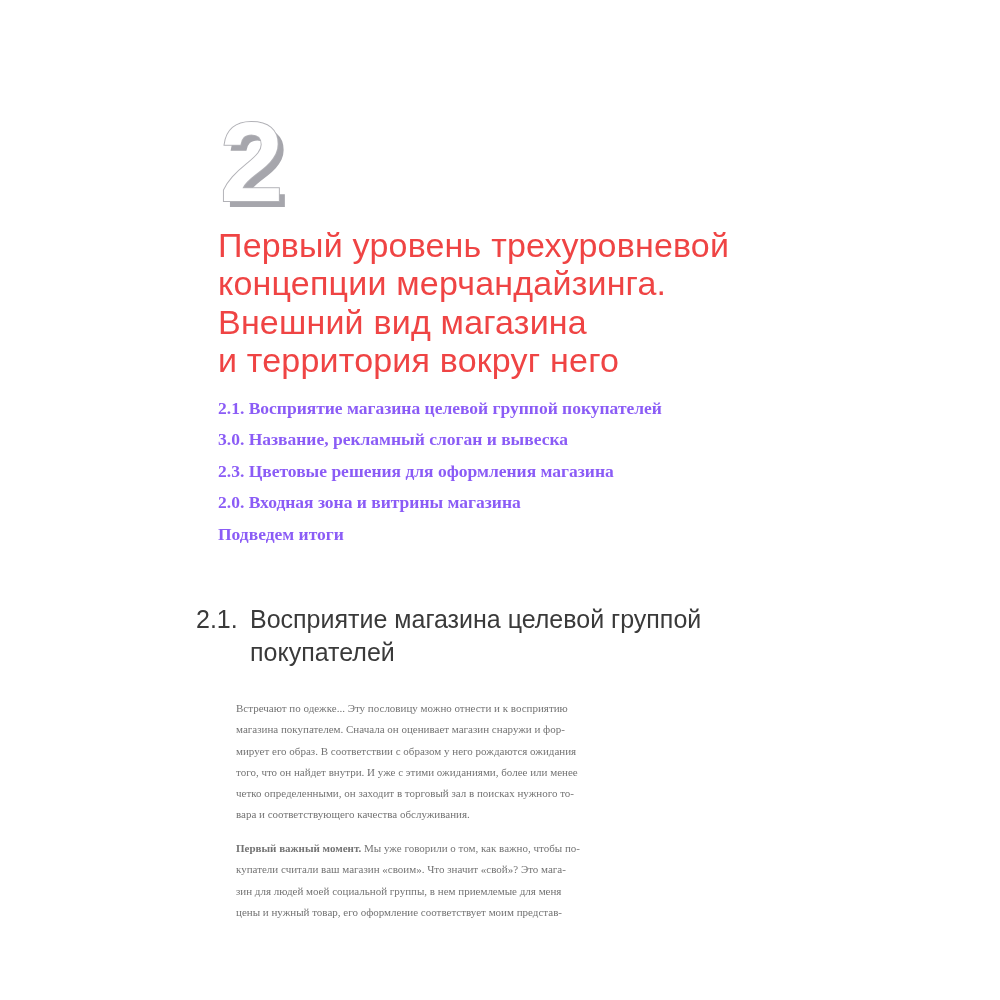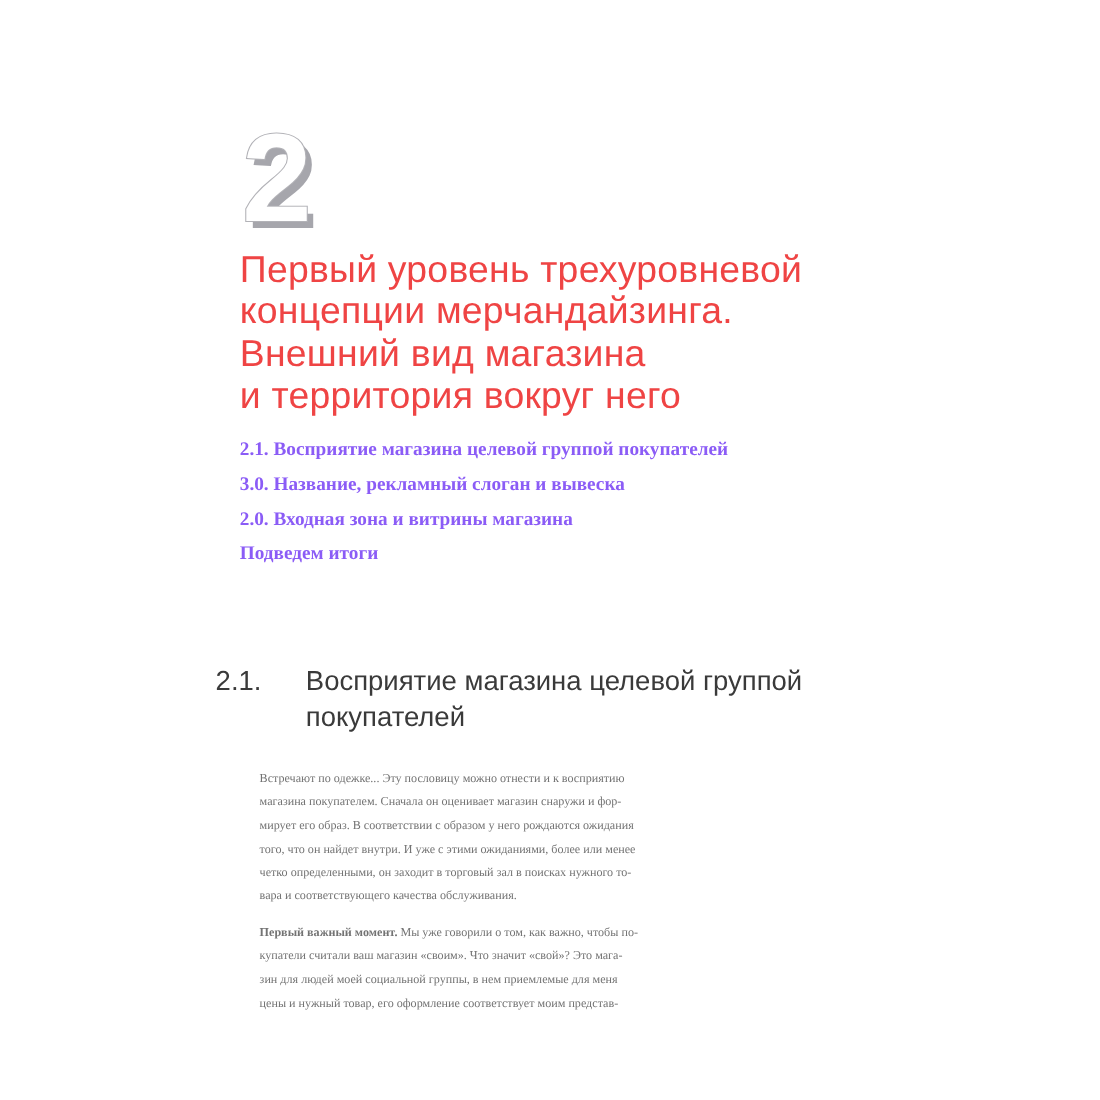--- a/index.html
+++ b/index.html
@@ -76,21 +76,20 @@
   .section-heading {
     position: absolute;
     left: 196px;
     top: 603px;
     display: flex;
     align-items: flex-start;
     font-family: "Liberation Sans", sans-serif;
     font-size: 25px;
     line-height: 33px;
     color: #3a3a3a;
-    gap: 28px;
   }
   .sec-num {
     width: 54px;
     flex: 0 0 54px;
   }
   .sec-title {
     width: 500px;
   }
 
   
@@ -124,20 +123,21 @@
   </svg>
 
   <h1 class="chapter-title">Первый уровень трехуровневой
 концепции мерчандайзинга.
 Внешний вид магазина
 и территория вокруг него</h1>
 
   <ul class="toc">
     <li>2.1. Восприятие магазина целевой группой покупателей</li>
     <li>3.0. Название, рекламный слоган и вывеска</li>
+    <li>2.3. Цветовые решения для оформления магазина</li>
     <li>2.0. Входная зона и витрины магазина</li>
     <li>Подведем итоги</li>
   </ul>
 
   <h2 class="section-heading" style="margin:0; font-weight:400;">
     <span class="sec-num">2.1.</span>
     <span class="sec-title">Восприятие магазина целевой группой покупателей</span>
   </h2>
 
   <p class="body-para para-1">Встречают по одежке... Эту пословицу можно отнести и к восприятию

